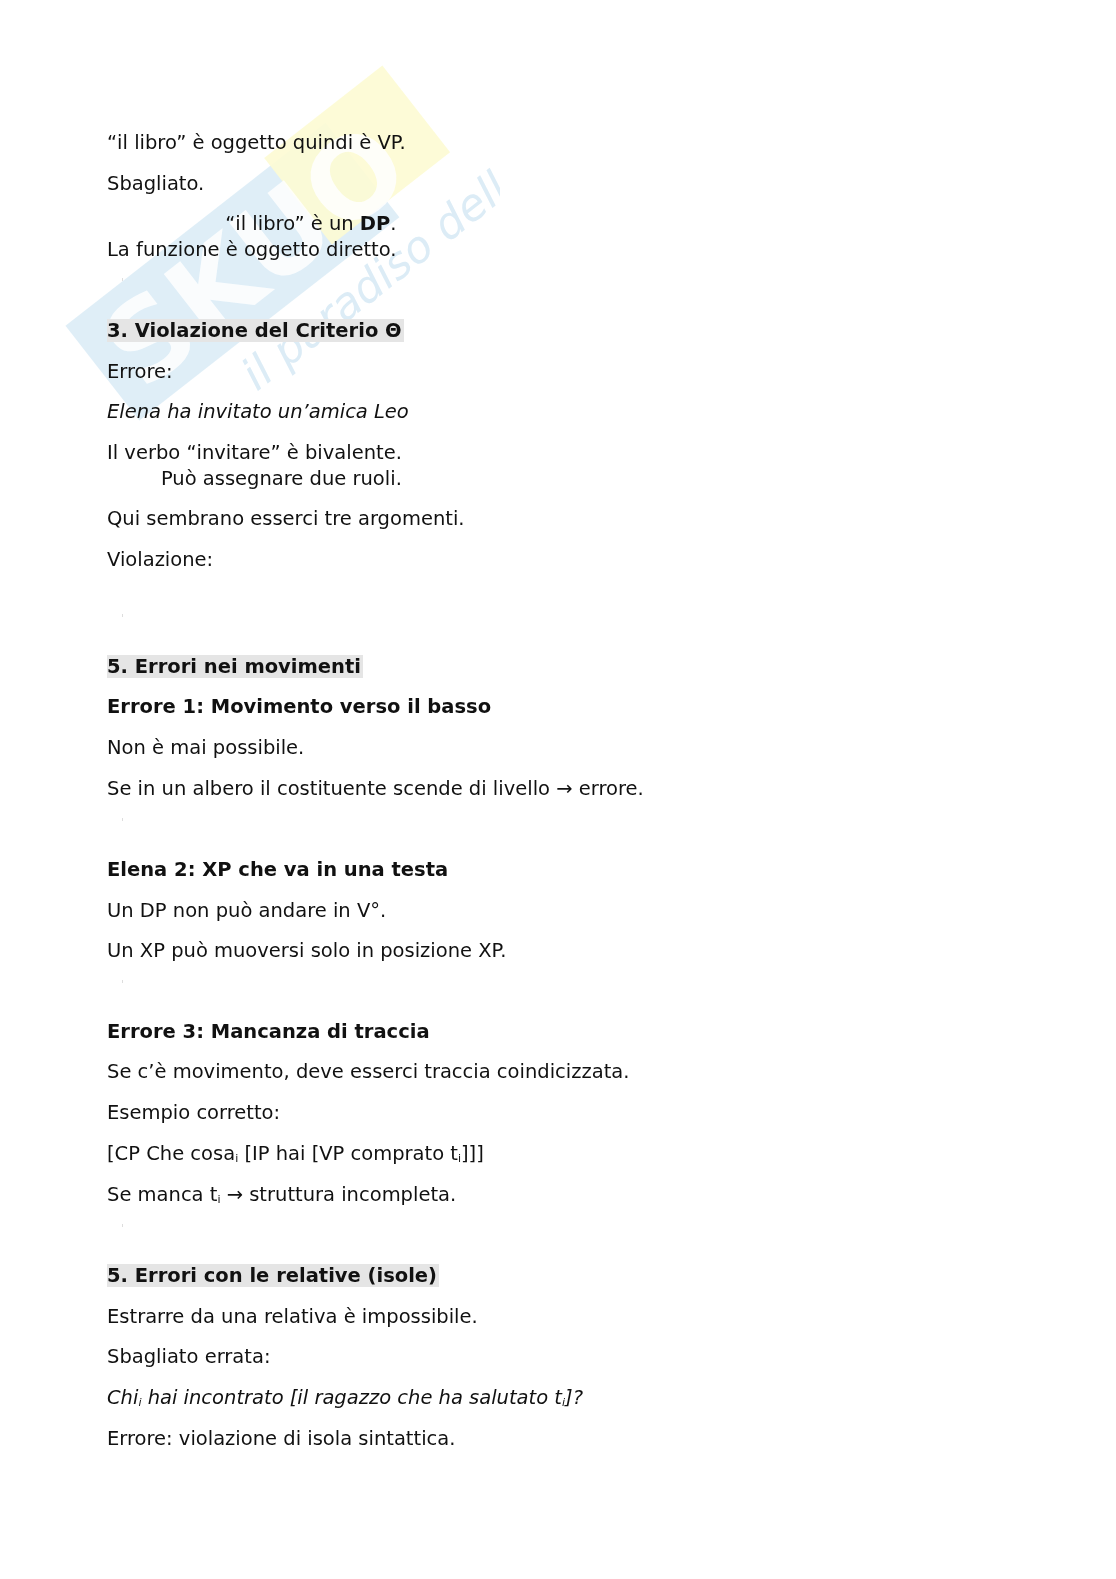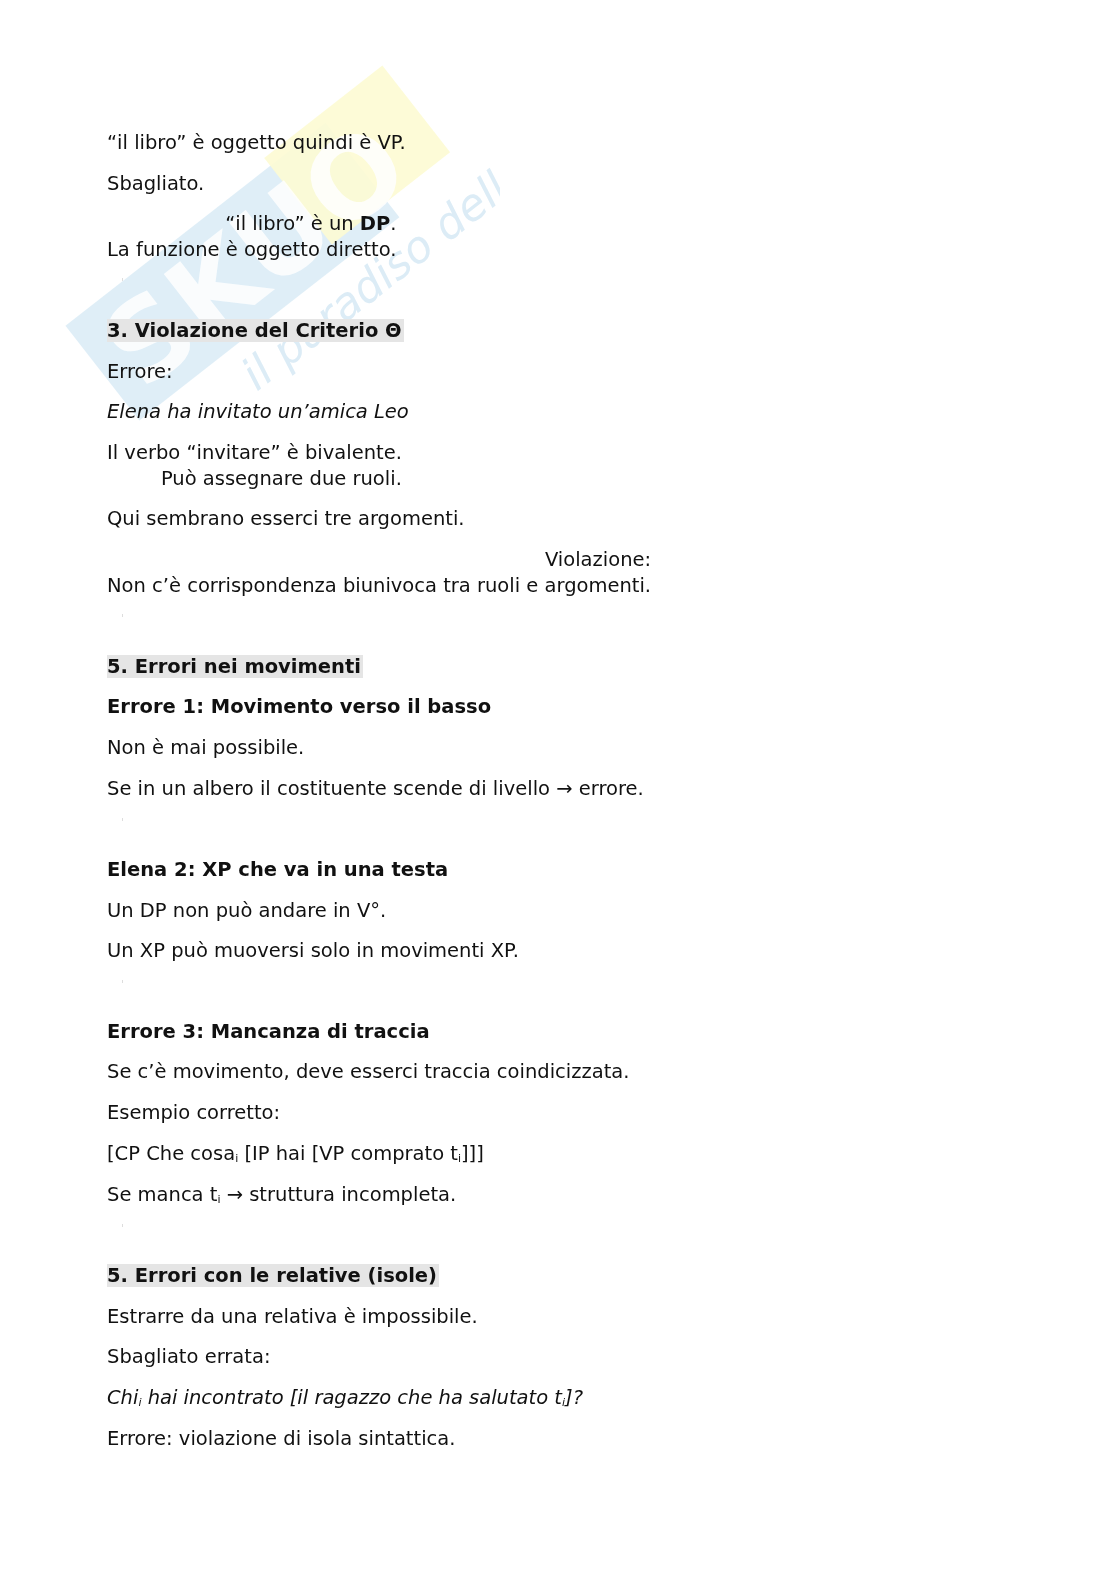--- a/index.html
+++ b/index.html
@@ -38,33 +38,33 @@
   <div class="dot" style="top:278px"></div>
 
   <div class="blk" style="top:318px"><span class="hl">3. Violazione del Criterio Θ</span></div>
   <div class="blk" style="top:359px">Errore:</div>
   <div class="blk i" style="top:399px">Elena ha invitato un’amica Leo</div>
   <div class="blk" style="top:440px">
     <span>Il verbo “invitare” è bivalente.</span><br><span>Può assegnare due ruoli.</span>
   </div>
   <div class="blk" style="top:506px">Qui sembrano esserci tre argomenti.</div>
   <div class="blk" style="top:547px">
-    <span>Violazione:</span><br><span>Non c’è corrispondenza biunivoca tra ruoli e argomenti.</span>
+    <span>Violazione:</span><br>
   </div>
   <div class="dot" style="top:614px"></div>
 
   <div class="blk" style="top:654px"><span class="hl">5. Errori nei movimenti</span></div>
   <div class="blk b" style="top:694px">Errore 1: Movimento verso il basso</div>
   <div class="blk" style="top:735px">Non è mai possibile.</div>
   <div class="blk" style="top:776px">Se in un albero il costituente scende di livello → errore.</div>
   <div class="dot" style="top:818px"></div>
 
   <div class="blk b" style="top:857px">Elena 2: XP che va in una testa</div>
   <div class="blk" style="top:898px">Un DP non può andare in V°.</div>
-  <div class="blk" style="top:938px">Un XP può muoversi solo in movimenti XP.</div>
+  <div class="blk" style="top:938px">Un XP può muoversi solo in posizione XP.</div>
   <div class="dot" style="top:980px"></div>
 
   <div class="blk b" style="top:1019px">Errore 3: Mancanza di traccia</div>
   <div class="blk" style="top:1059px">Se c’è movimento, deve esserci traccia coindicizzata.</div>
   <div class="blk" style="top:1100px">Esempio corretto:</div>
   <div class="blk" style="top:1141px">
     <span>[CP Che cosa</span><span class="sub">i</span><span> [IP hai [VP comprato t</span><span class="sub">i</span><span>]]]</span>
   </div>
   <div class="blk" style="top:1182px">
     <span>Se manca t</span><span class="sub">i</span><span> → struttura incompleta.</span>

